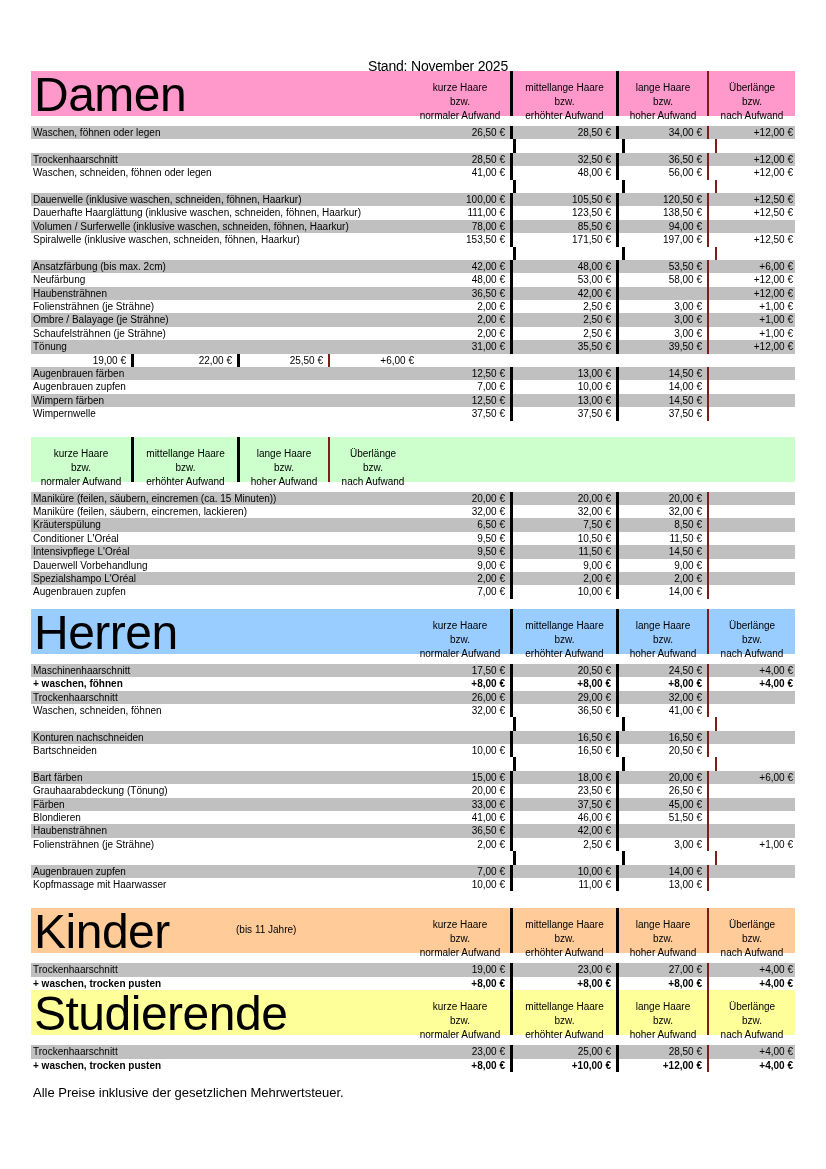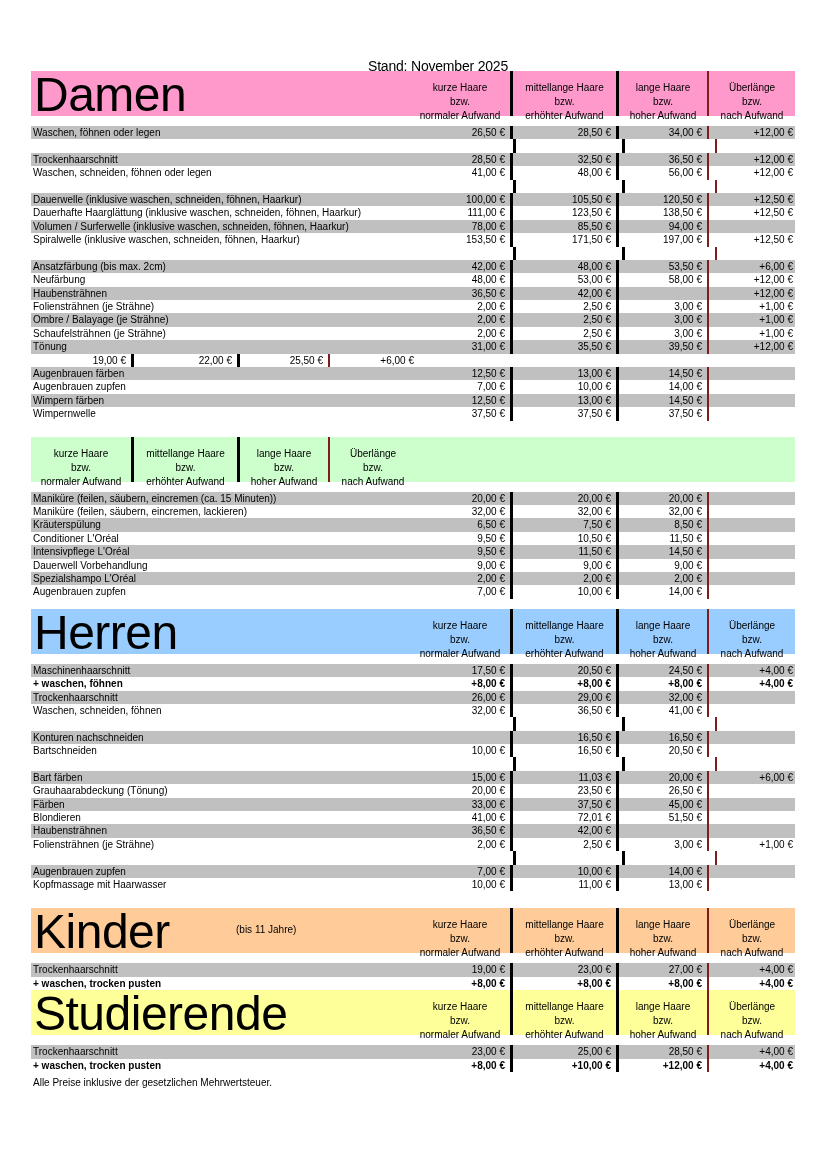--- a/index.html
+++ b/index.html
@@ -21,21 +21,21 @@
   .bthin { border-right: 2px solid #7f1d1d; }
   .rows { margin-top: 10px; }
   .row { display: flex; height: 13.4px; font-size: 10px; line-height: 13.4px; white-space: nowrap; }
   .row.alt { background: #c0c0c0; }
   .row .label { flex: 0 0 379px; width: 379px; padding-left: 2px; box-sizing: border-box; overflow: visible; }
   .row .p { text-align: right; padding-right: 5px; box-sizing: border-box; }
   .row .c4.p { padding-right: 2px; }
   .row.bold { font-weight: bold; }
   .gap { height: 13.4px; display: flex; }
   .gap .label { flex: 0 0 379px; }
-  .footer { font-size: 10px; margin-top: 5px; padding-left: 2px; }
+  .footer { font-size: 13px; margin-top: 13px; padding-left: 2px; }
 </style>
 </head>
 <body>
 
 <div class="page">
   <div class="stand">Stand: November 2025</div>
   <div id="sections" style="padding-top:13px;">
       <div class="section" style="margin-top: 0px;">
         <div class="hdr" style="background: rgb(255, 153, 204);">
           <div class="title">
@@ -379,42 +379,42 @@
           <div class="gap">
             <div class="label"></div>
             <div class="c1 bthick"></div>
             <div class="c2 bthick"></div>
             <div class="c3 bthin"></div>
             <div class="c4"></div>
           </div>
           <div class="row alt">
             <div class="label">Bart färben</div>
             <div class="p c1 bthick">15,00 €</div>
-            <div class="p c2 bthick">11,03 €</div>
+            <div class="p c2 bthick">18,00 €</div>
             <div class="p c3 bthin">20,00 €</div>
             <div class="p c4">+6,00 €</div>
           </div>
           <div class="row">
             <div class="label">Grauhaarabdeckung (Tönung)</div>
             <div class="p c1 bthick">20,00 €</div>
             <div class="p c2 bthick">23,50 €</div>
             <div class="p c3 bthin">26,50 €</div>
             <div class="p c4"></div>
           </div>
           <div class="row alt">
             <div class="label">Färben</div>
             <div class="p c1 bthick">33,00 €</div>
             <div class="p c2 bthick">37,50 €</div>
             <div class="p c3 bthin">45,00 €</div>
             <div class="p c4"></div>
           </div>
           <div class="row">
             <div class="label">Blondieren</div>
             <div class="p c1 bthick">41,00 €</div>
-            <div class="p c2 bthick">72,01 €</div>
+            <div class="p c2 bthick">46,00 €</div>
             <div class="p c3 bthin">51,50 €</div>
             <div class="p c4"></div>
           </div>
           <div class="row alt">
             <div class="label">Haubensträhnen</div>
             <div class="p c1 bthick">36,50 €</div>
             <div class="p c2 bthick">42,00 €</div>
             <div class="p c3 bthin"></div>
             <div class="p c4"></div>
           </div>

